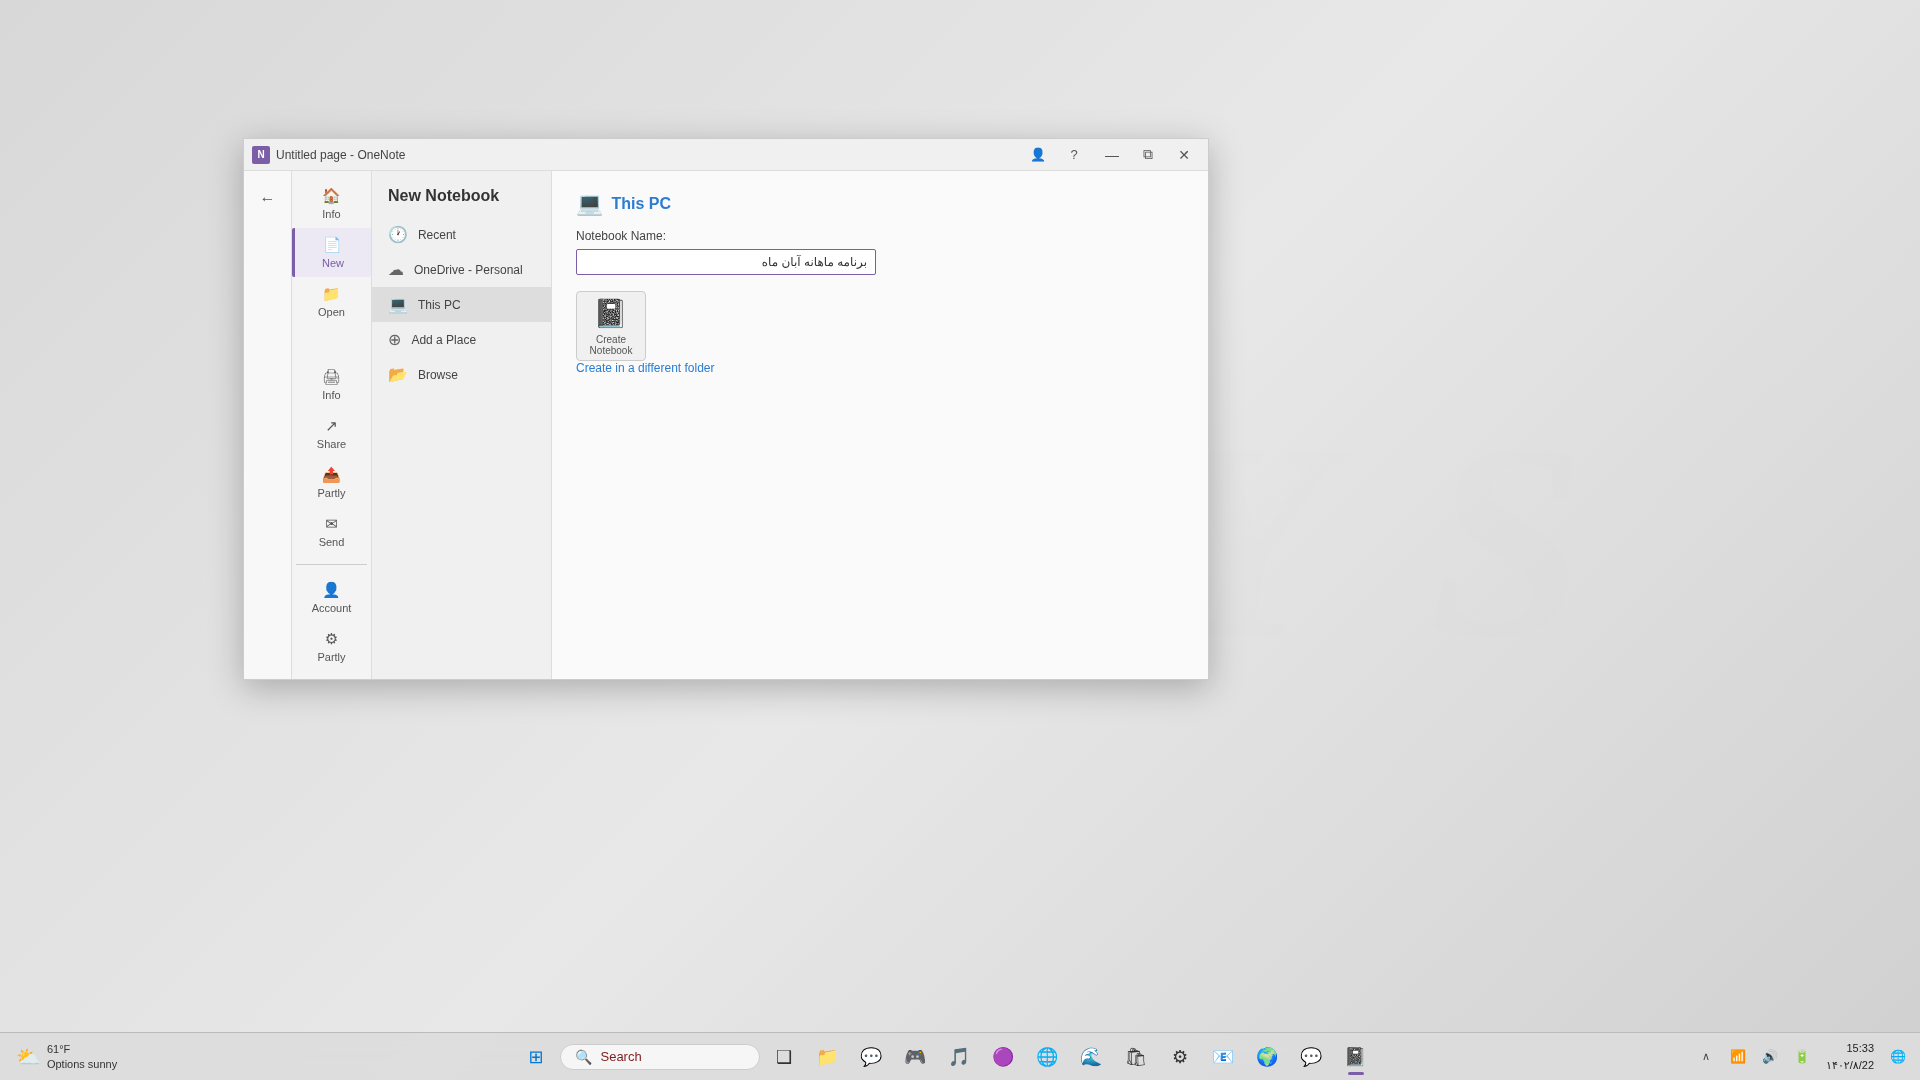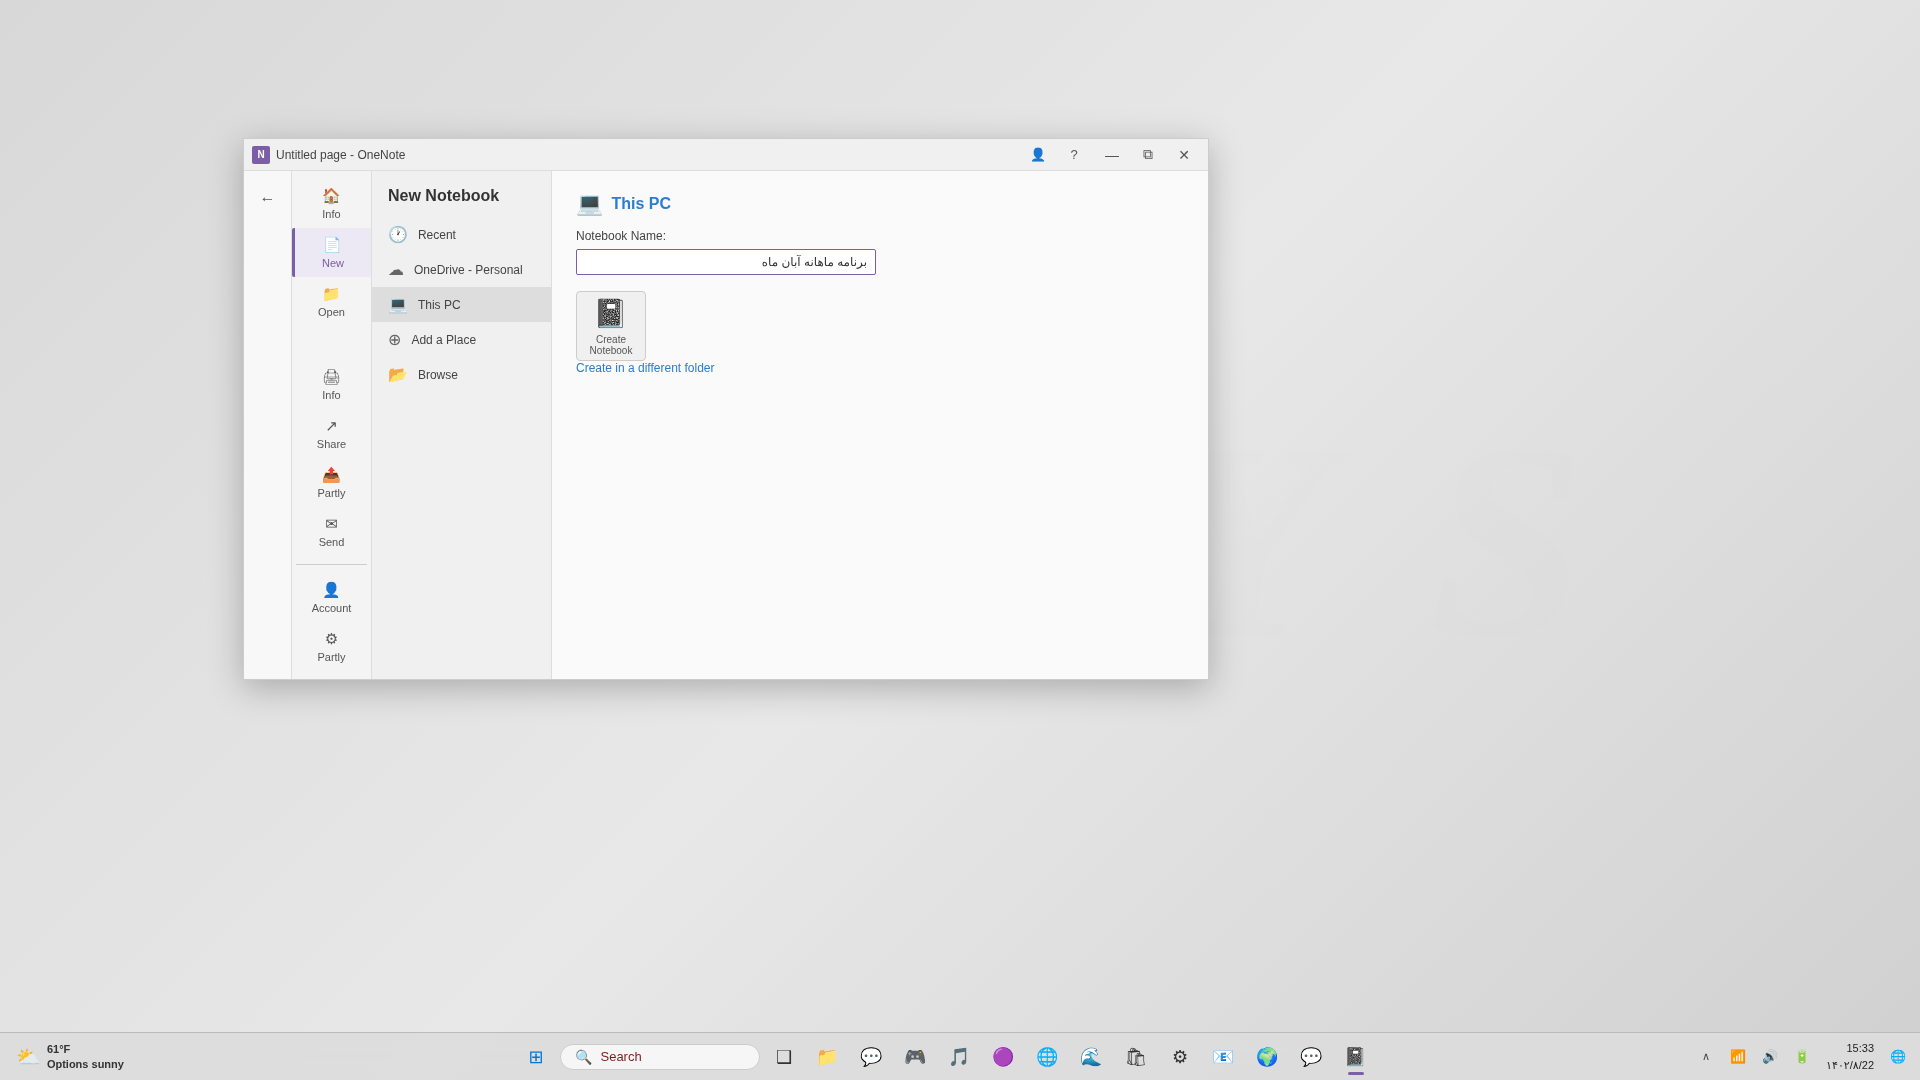--- a/index.html
+++ b/index.html
@@ -284,21 +284,21 @@
     }
     .weather-widget {
       display: flex;
       align-items: center;
       gap: 6px;
       padding: 4px 8px;
       cursor: pointer;
       border-radius: 4px;
     }
     .weather-icon { font-size: 20px; color: #f5c542; }
-    .weather-text { font-size: 11px; color: #333; line-height: 1.3; font-weight: bold; }
+    .weather-text { font-size: 11px; color: #333; line-height: 1.3; }
 
     .taskbar-center {
       flex: 1;
       display: flex;
       align-items: center;
       justify-content: center;
       gap: 4px;
     }
     .start-btn {
       width: 40px;

